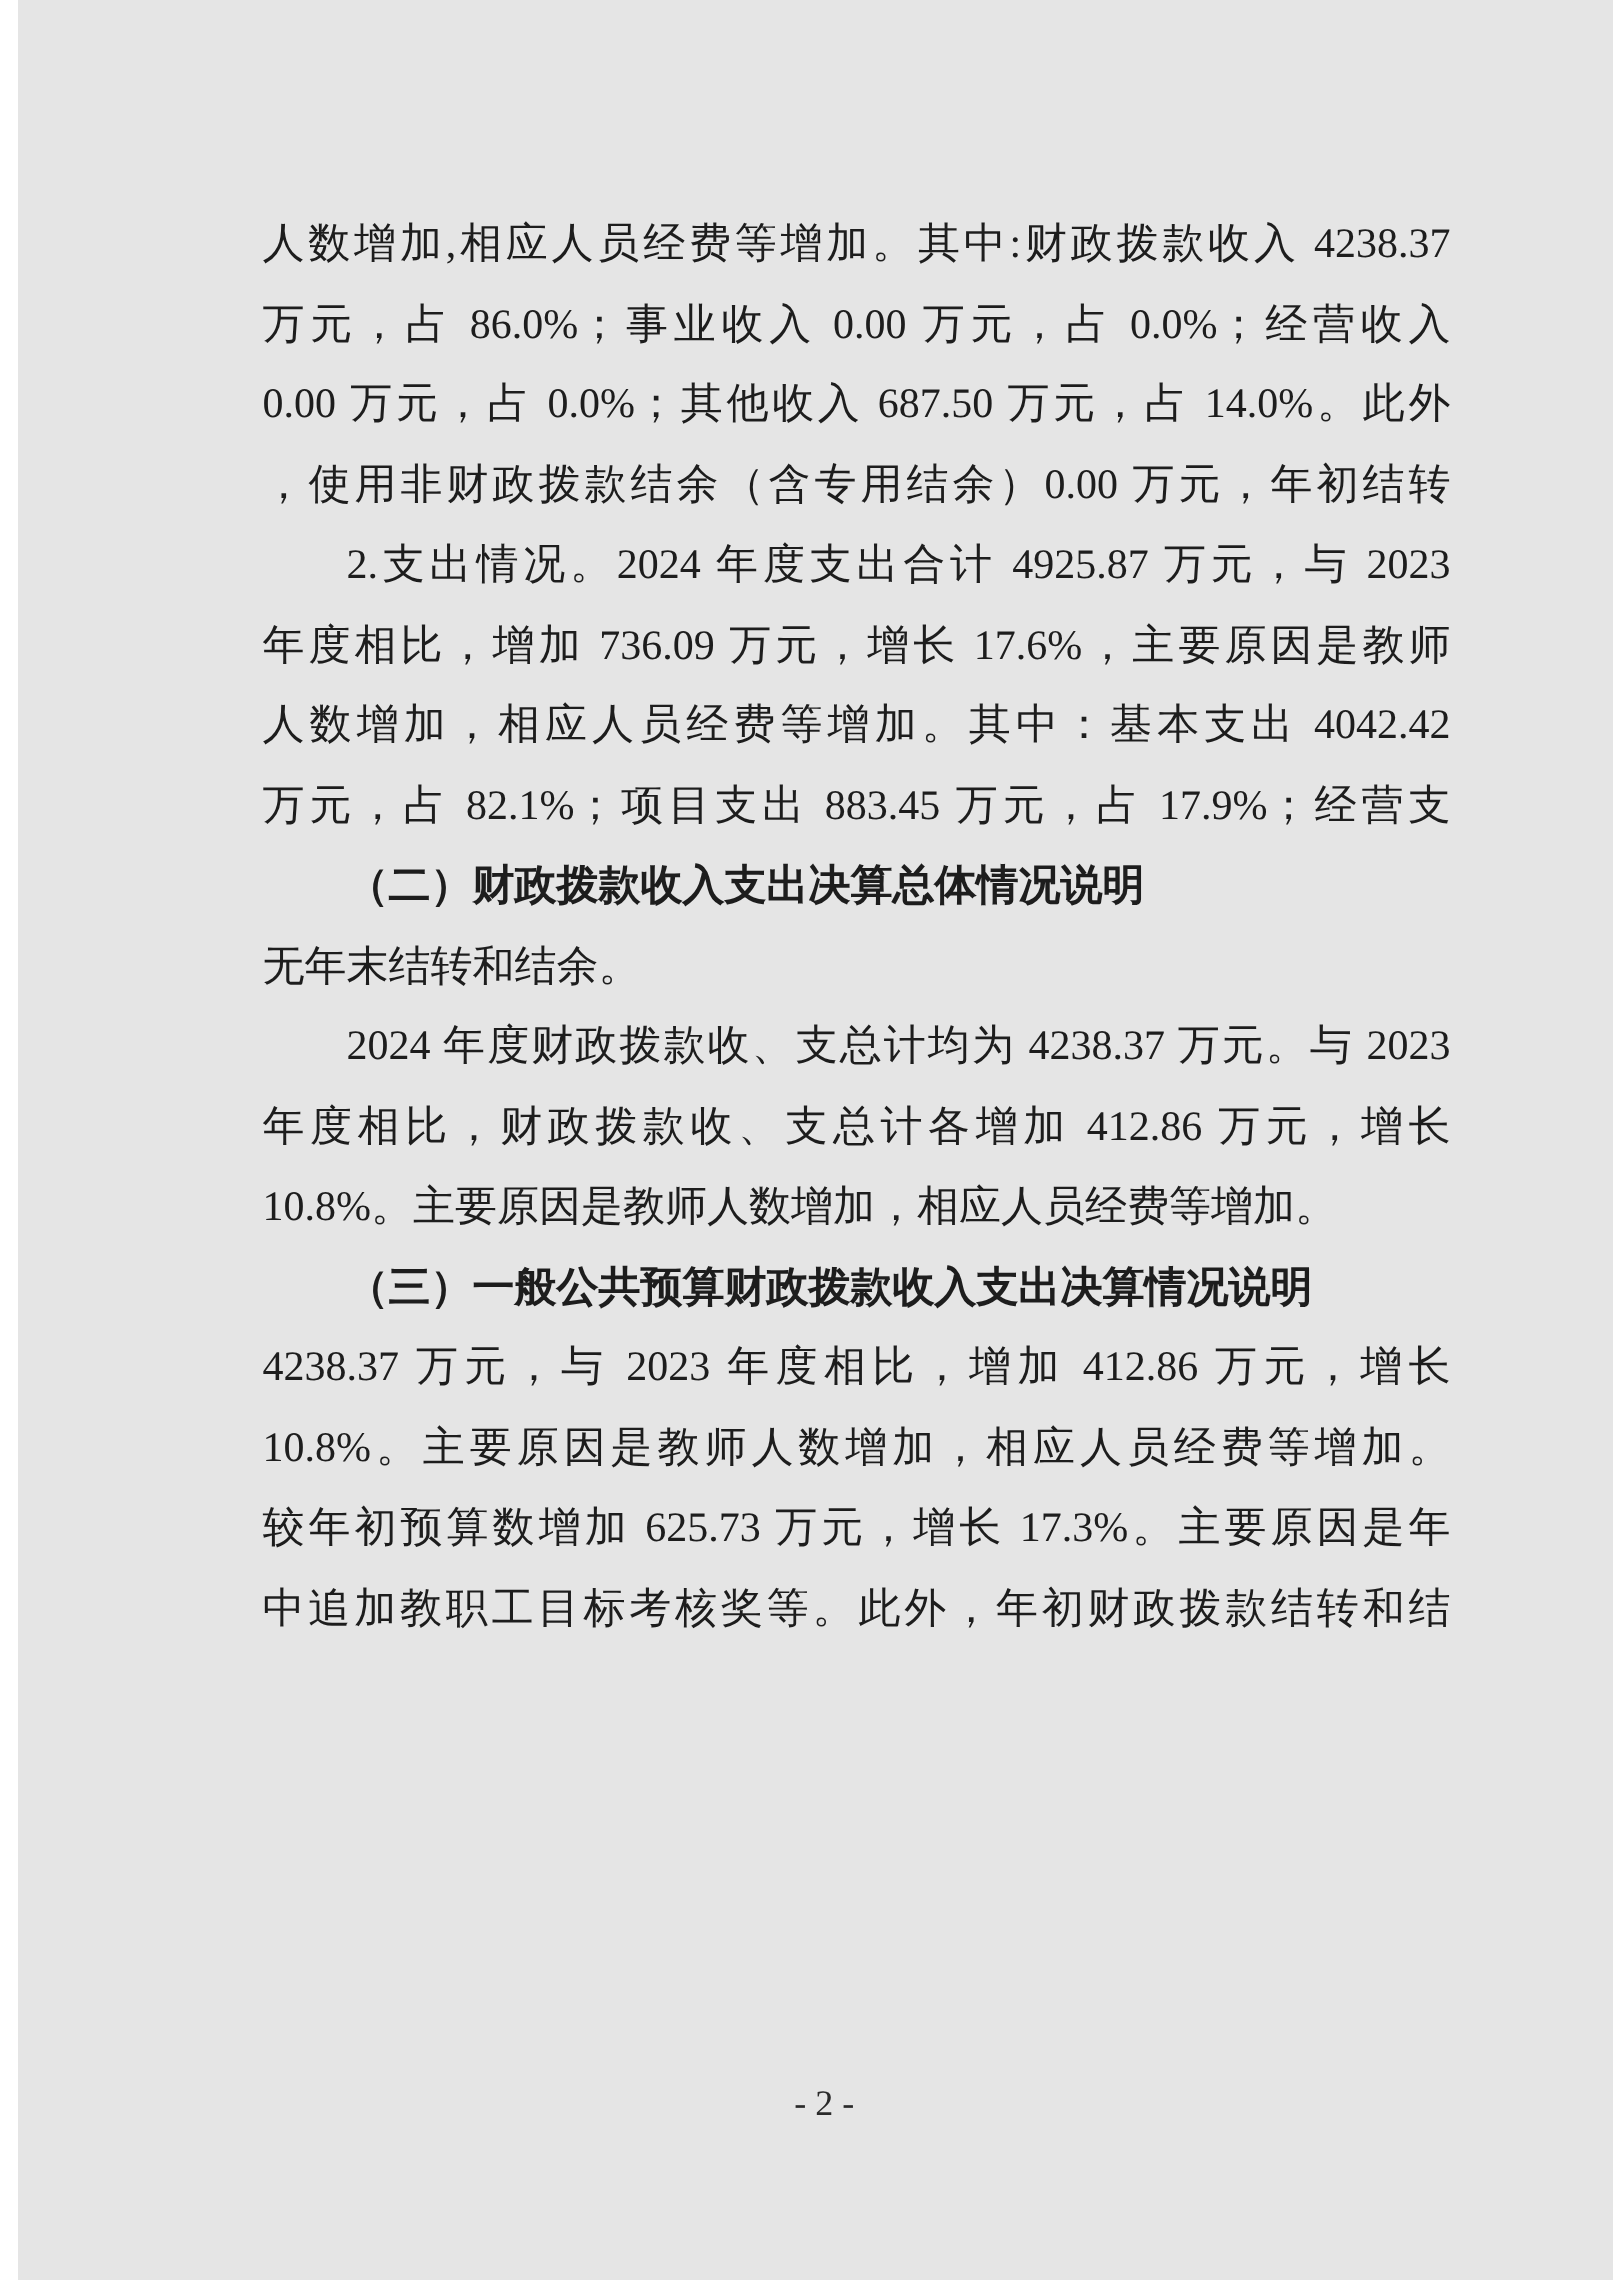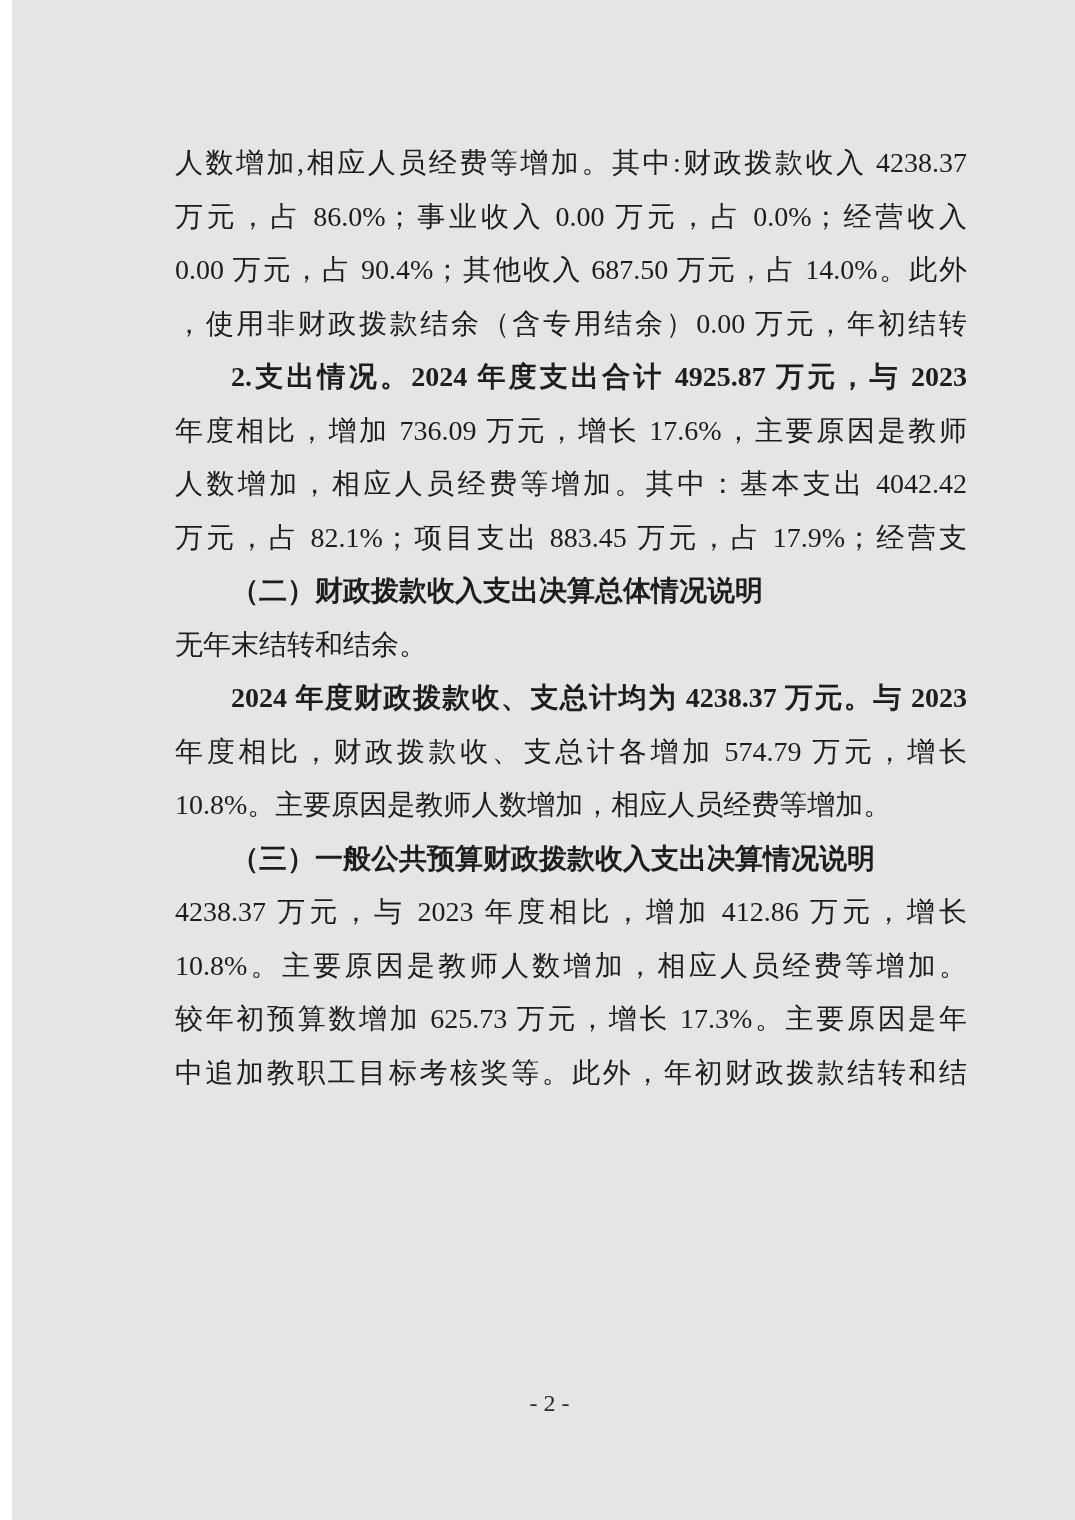--- a/index.html
+++ b/index.html
@@ -33,21 +33,20 @@
     white-space: normal;
     overflow: visible;
   }
   .line.fill {
     text-align: justify;
     text-align-last: justify;
     -moz-text-align-last: justify;
   }
   .line.indent {
     text-indent: 56px;
-    font-weight: bold;
   }
   .line.bold {
     font-weight: bold;
   }
   .page-number {
     position: absolute;
     left: 0;
     top: 1390px;
     width: 1075px;
     text-align: center;
@@ -56,30 +55,30 @@
     font-family: "Liberation Serif", "DejaVu Serif", serif;
   }
 </style>
 </head>
 <body>
 
 <div class="page">
   <div class="text-block" id="text-block">
       <div class="line fill">人数增加,相应人员经费等增加。其中:财政拨款收入 4238.37</div>
       <div class="line fill">万元，占 86.0%；事业收入 0.00 万元，占 0.0%；经营收入</div>
-      <div class="line fill">0.00 万元，占 90.4%；其他收入 687.50 万元，占 14.0%。此外</div>
+      <div class="line fill">0.00 万元，占 0.0%；其他收入 687.50 万元，占 14.0%。此外</div>
       <div class="line fill">，使用非财政拨款结余（含专用结余）0.00 万元，年初结转</div>
       <div class="line indent fill">2.支出情况。2024 年度支出合计 4925.87 万元，与 2023</div>
       <div class="line fill">年度相比，增加 736.09 万元，增长 17.6%，主要原因是教师</div>
       <div class="line fill">人数增加，相应人员经费等增加。其中：基本支出 4042.42</div>
       <div class="line fill">万元，占 82.1%；项目支出 883.45 万元，占 17.9%；经营支</div>
       <div class="line indent bold">（二）财政拨款收入支出决算总体情况说明</div>
       <div class="line">无年末结转和结余。</div>
       <div class="line indent fill">2024 年度财政拨款收、支总计均为 4238.37 万元。与 2023</div>
-      <div class="line fill">年度相比，财政拨款收、支总计各增加 574.79 万元，增长</div>
+      <div class="line fill">年度相比，财政拨款收、支总计各增加 412.86 万元，增长</div>
       <div class="line">10.8%。主要原因是教师人数增加，相应人员经费等增加。</div>
       <div class="line indent bold">（三）一般公共预算财政拨款收入支出决算情况说明</div>
       <div class="line fill">4238.37 万元，与 2023 年度相比，增加 412.86 万元，增长</div>
       <div class="line fill">10.8%。主要原因是教师人数增加，相应人员经费等增加。</div>
       <div class="line fill">较年初预算数增加 625.73 万元，增长 17.3%。主要原因是年</div>
       <div class="line fill">中追加教职工目标考核奖等。此外，年初财政拨款结转和结</div>
     </div>
   <div class="page-number">- 2 -</div>
 </div>
 

